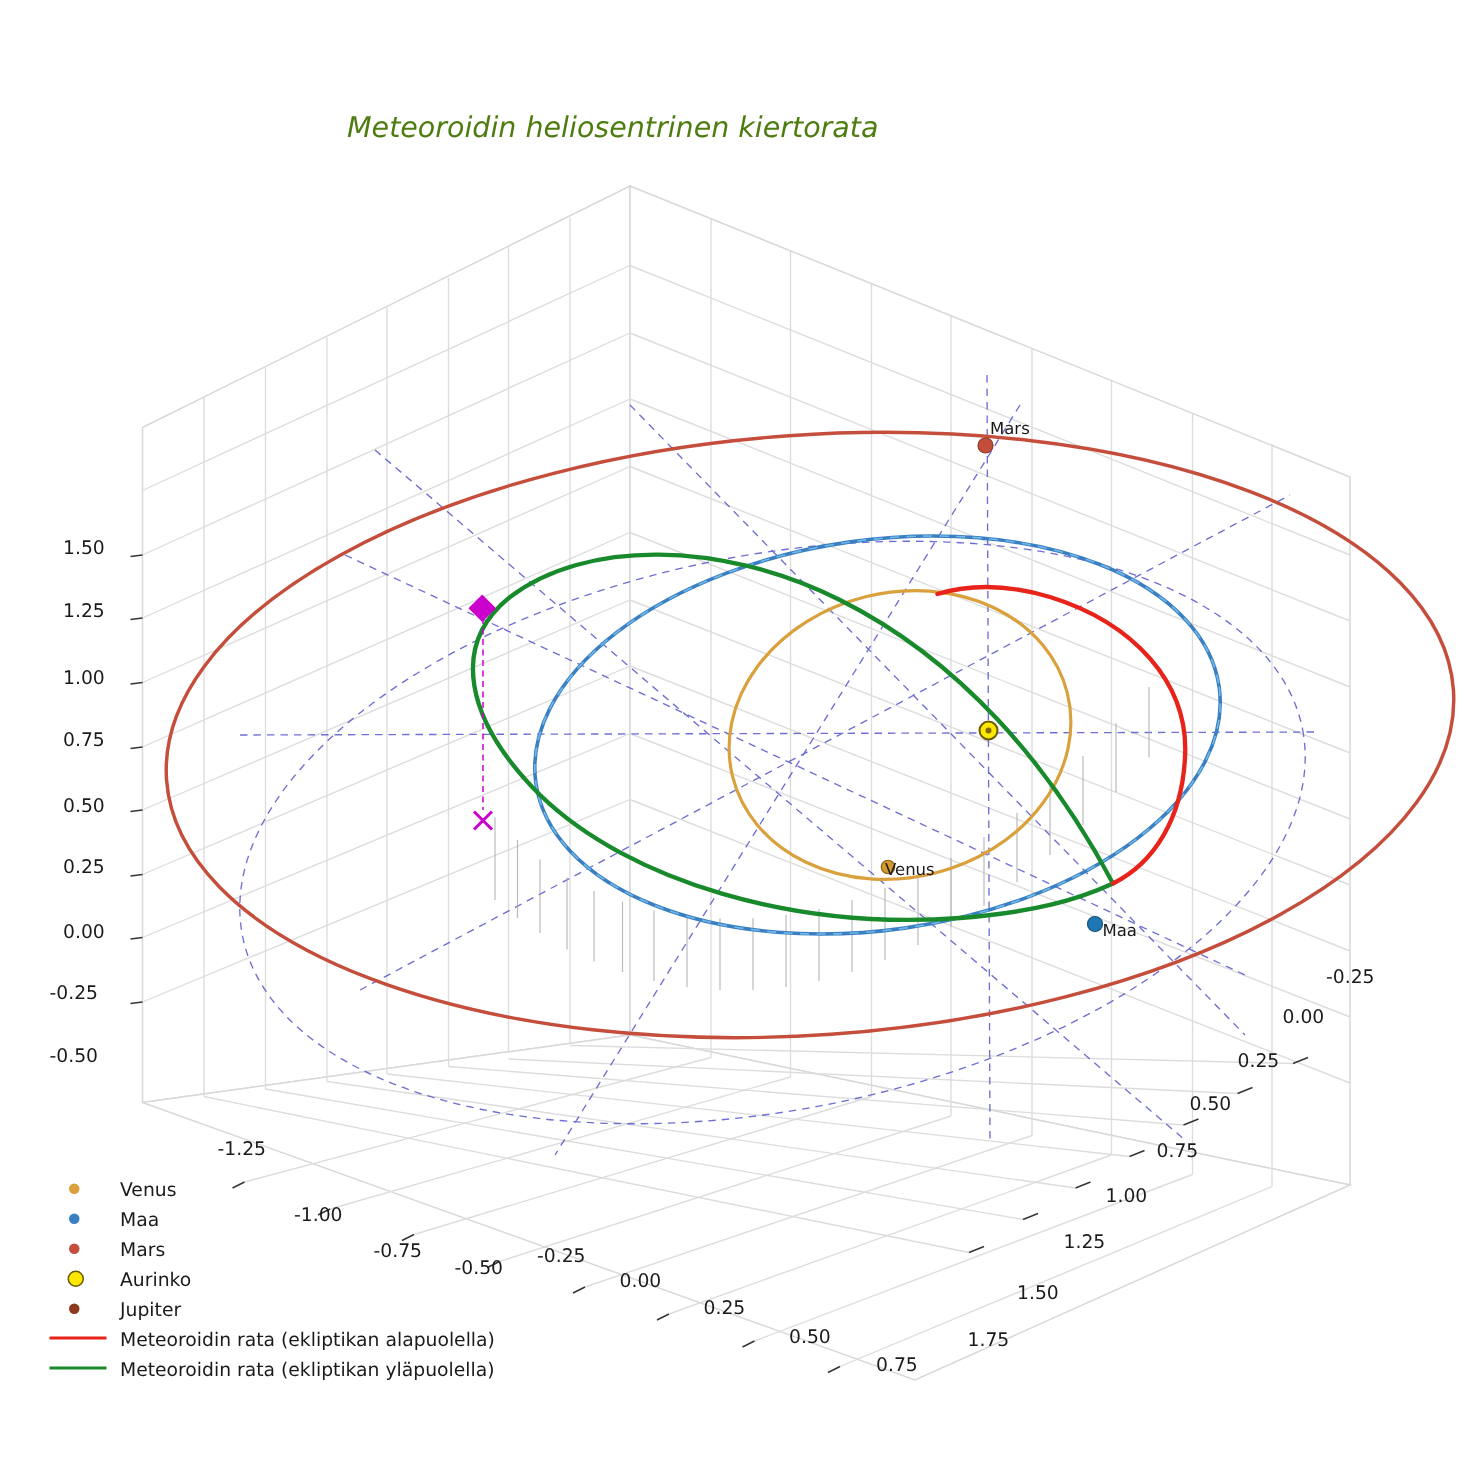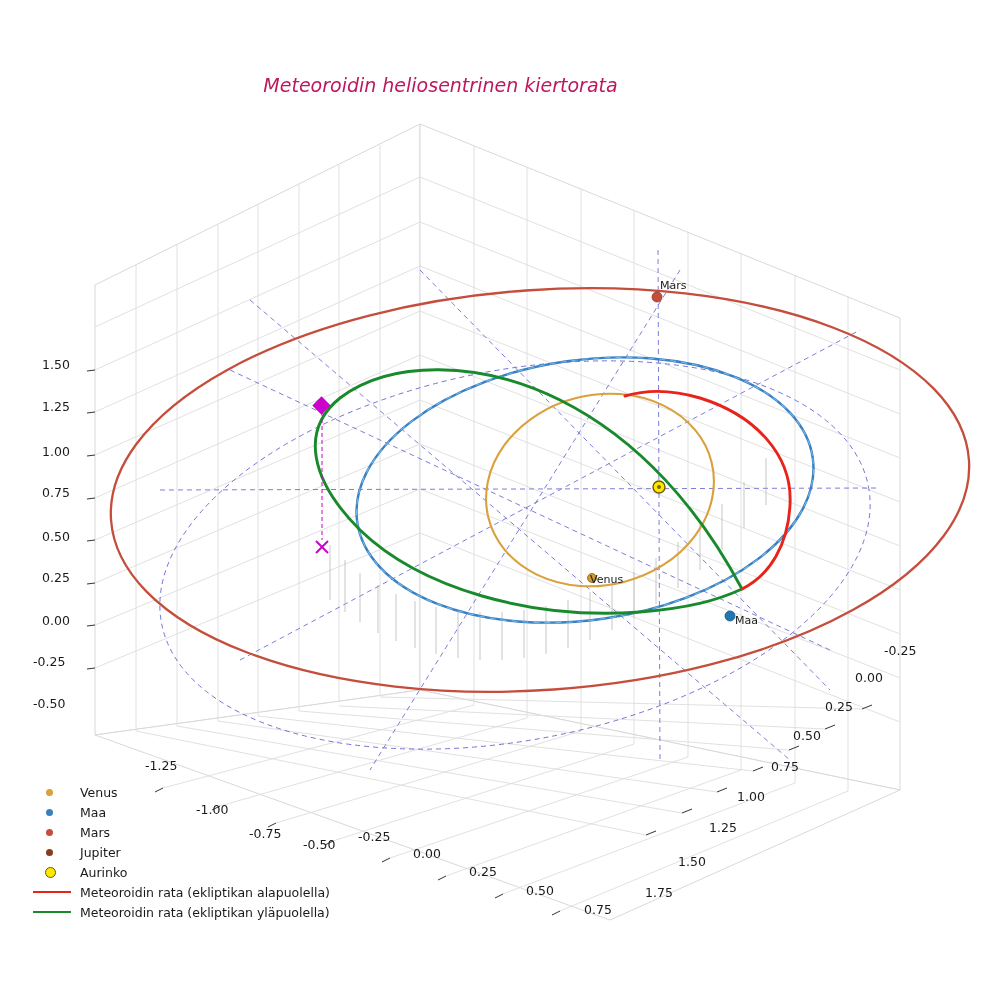--- a/index.html
+++ b/index.html
@@ -16,23 +16,22 @@
     overflow: hidden;
   }
   #plot-title {
     position: absolute;
     top: 74px;
     left: 0;
     width: 817px;
     text-align: center;
     font-size: 19px;
     font-style: italic;
-    color: #be185d;
+    color: #4d7c0f;
     font-family: "DejaVu Sans", sans-serif;
-    margin-left: 32px;
   }
   svg.layer {
     position: absolute;
     top: 0;
     left: 0;
     width: 984px;
     height: 984px;
   }
   .tick-label {
     font-size: 12.5px;
@@ -344,32 +343,32 @@
       <span class="legend-label">Maa</span>
     </div>
     <div class="legend-row">
       <span class="legend-swatch">
         <span class="legend-dot" style="background:#c44e3b;"></span>
       </span>
       <span class="legend-label">Mars</span>
     </div>
     <div class="legend-row">
       <span class="legend-swatch">
+        <span class="legend-dot" style="background:#ffe800;border:1.4px solid #6b5b00;width:9px;height:9px;top:2px;left:15px;"></span>
+      </span>
+      <span class="legend-label">Aurinko</span>
+    </div>
+    <div class="legend-row">
+      <span class="legend-swatch">
         <span class="legend-dot" style="background:#8b3a1e;"></span>
       </span>
       <span class="legend-label">Jupiter</span>
     </div>
     <div class="legend-row">
       <span class="legend-swatch">
-        <span class="legend-dot" style="background:#ffe800;border:1.4px solid #6b5b00;width:9px;height:9px;top:2px;left:15px;"></span>
-      </span>
-      <span class="legend-label">Aurinko</span>
-    </div>
-    <div class="legend-row">
-      <span class="legend-swatch">
         <span class="legend-line" style="background:#e8231a;height:2.4px;"></span>
       </span>
       <span class="legend-label">Meteoroidin rata (ekliptikan alapuolella)</span>
     </div>
     <div class="legend-row">
       <span class="legend-swatch">
         <span class="legend-line" style="background:#188a2c;height:2.4px;"></span>
       </span>
       <span class="legend-label">Meteoroidin rata (ekliptikan yläpuolella)</span>
     </div>

